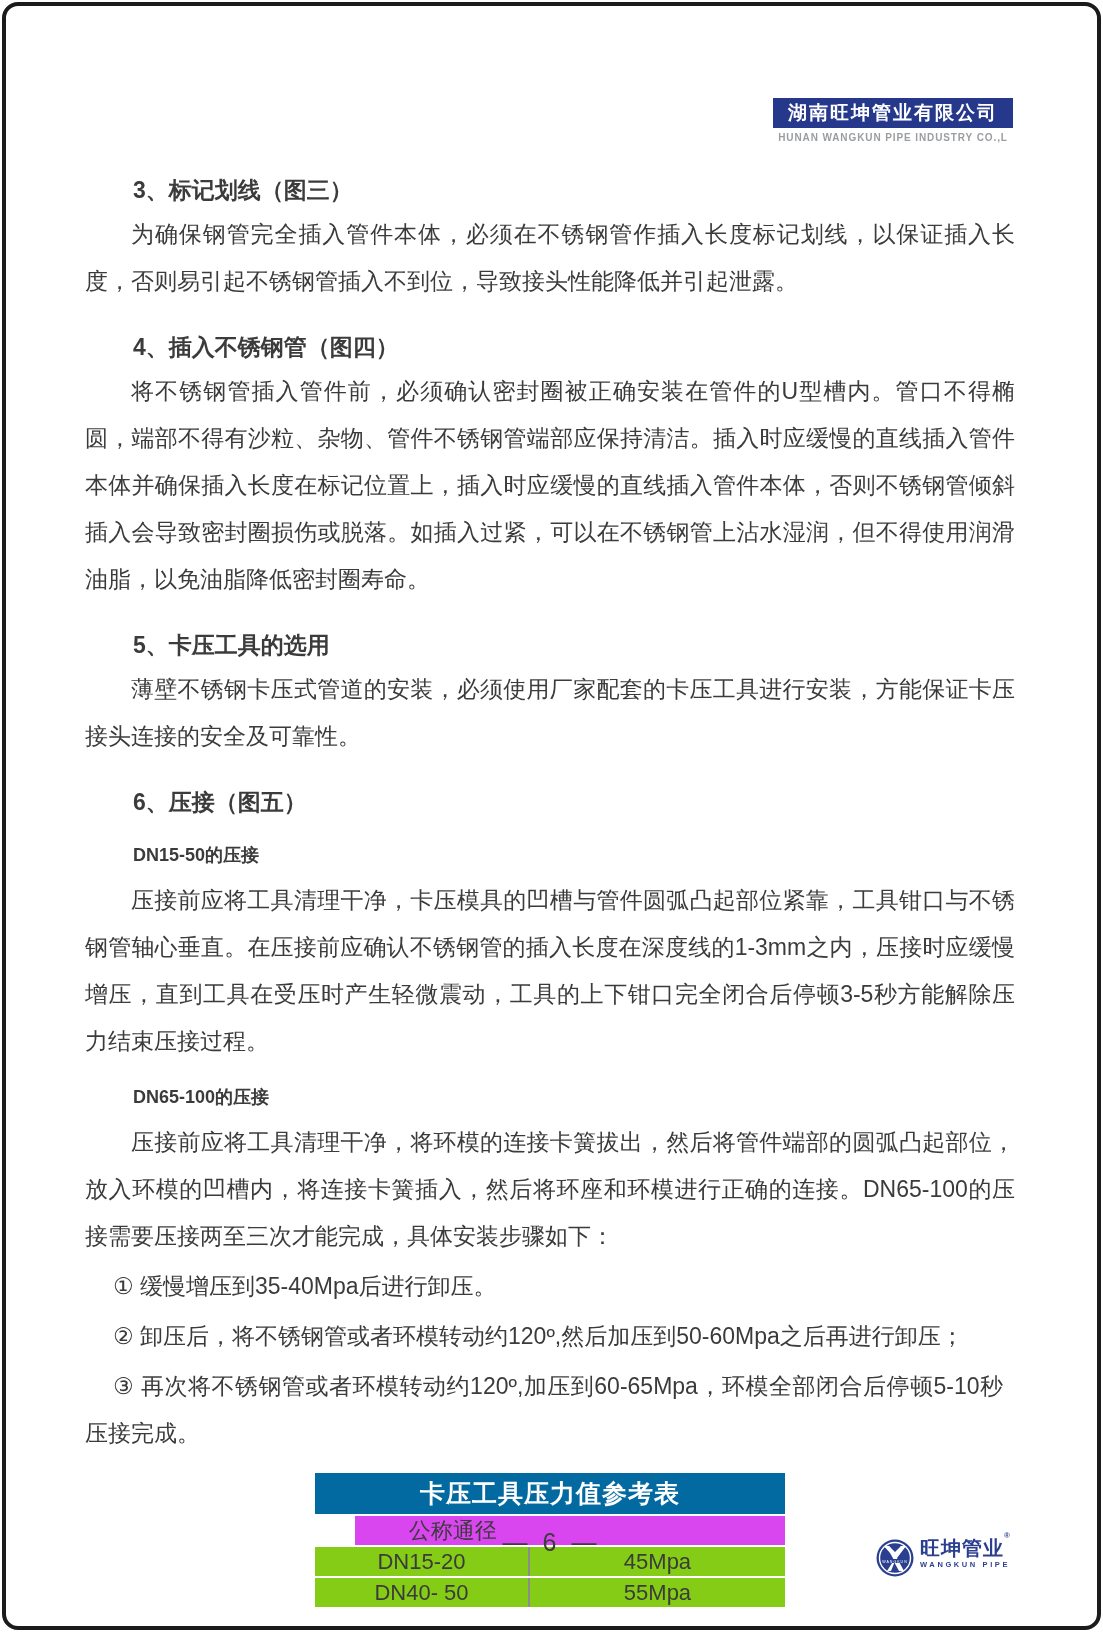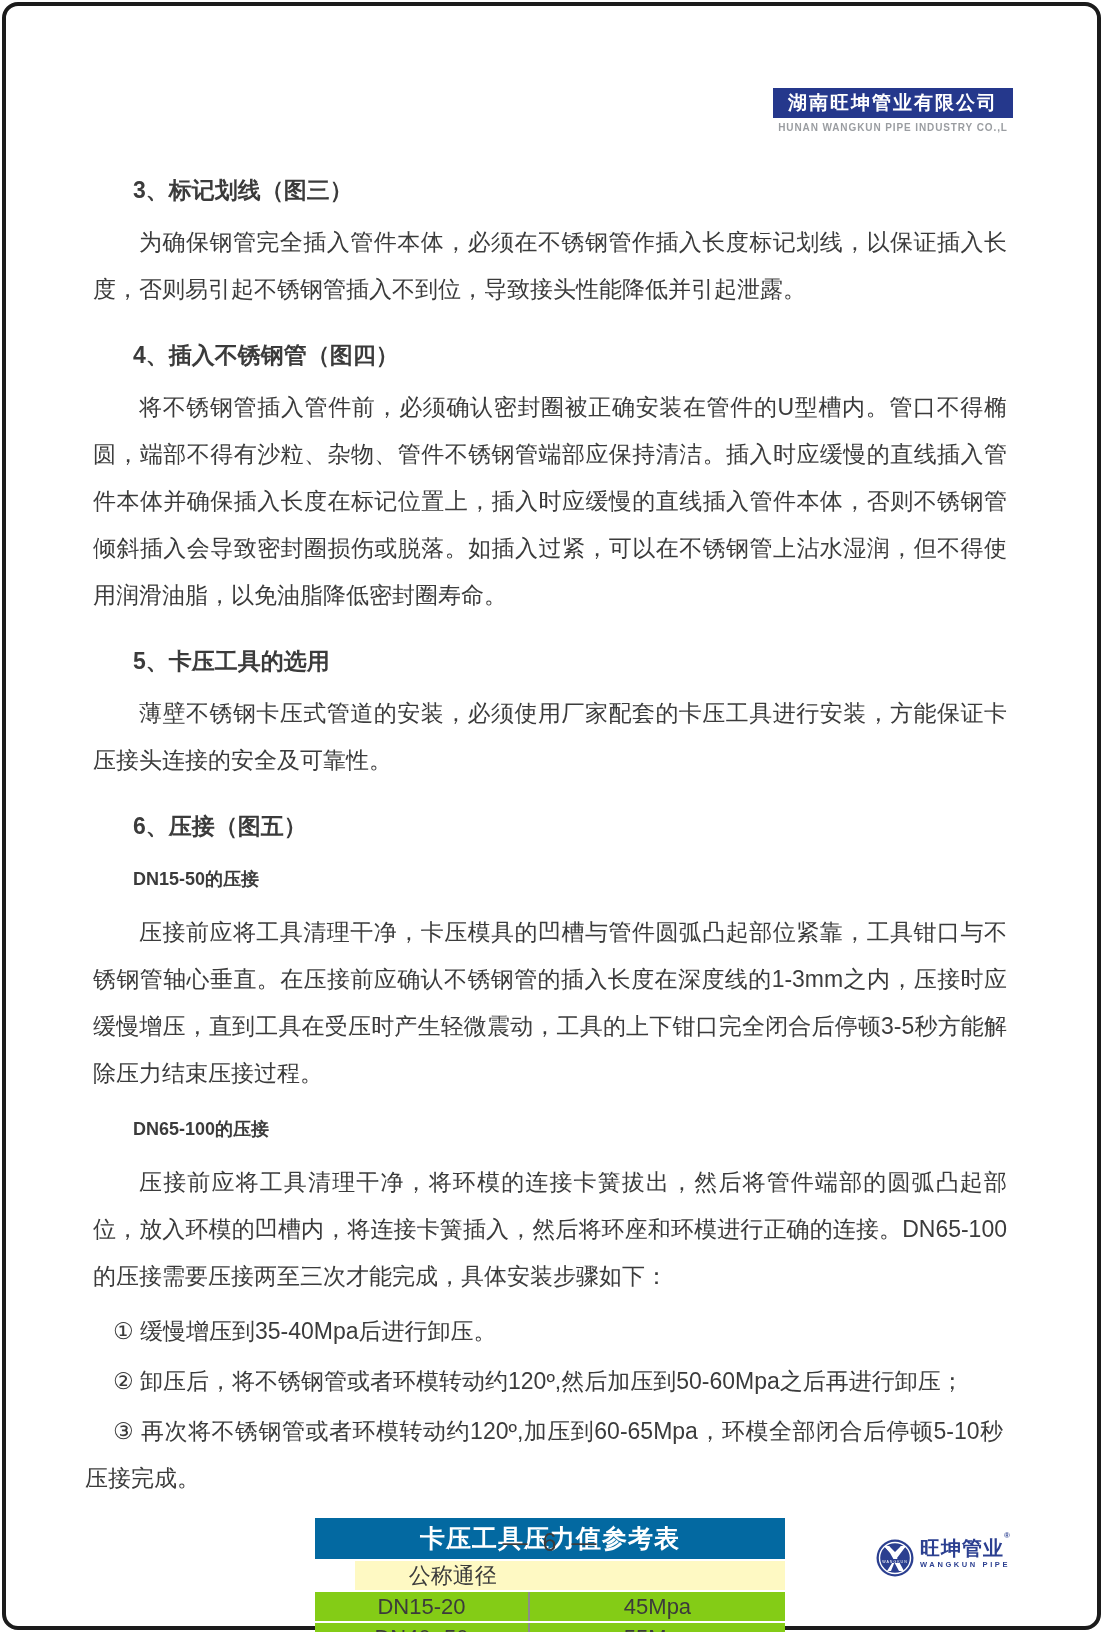--- a/index.html
+++ b/index.html
@@ -5,51 +5,51 @@
   html,body{margin:0;padding:0;}
   body{
     width:1103px;height:1632px;position:relative;background:#ffffff;
     font-family:"Liberation Sans","DejaVu Sans",sans-serif;
     color:#3b3b3b;overflow:hidden;
   }
   .frame{
     position:absolute;inset:2px;border:4px solid #1b1b1b;border-radius:16px;
   }
   
-  .header{position:absolute;top:88px;right:90px;text-align:center;}
+  .header{position:absolute;top:98px;right:90px;text-align:center;}
   .badge{
     display:inline-block;background:#25388c;color:#ffffff;font-weight:bold;
     font-size:19px;letter-spacing:2px;padding:3px 15px;line-height:24px;
   }
   .company-en{
     margin-top:4px;color:#9a9da1;font-size:10px;letter-spacing:0.9px;font-weight:bold;
   }
   
   .main{
     position:absolute;top:148px;left:85px;width:930px;
     font-size:23px;line-height:47px;text-align:justify;
   }
   .sec-heading{
     font-weight:bold;margin:21px 0 0 48px;font-size:23px;line-height:42px;
   }
-  .para{margin:8px;text-indent:2em;}
+  .para{margin:0;text-indent:2em;}
   .sub-heading{font-weight:bold;margin:10px 0 0 48px;font-size:18px;line-height:44px;}
   .step{margin:3px 12px 0 0;text-indent:28px;}
   
   .ref-table{width:470px;margin:16px 0 0 230px;font-size:22px;}
   .tbl-title{
     background:#0369a1;color:#ffffff;font-weight:bold;text-align:center;
     font-size:25px;line-height:41px;height:41px;letter-spacing:1px;text-indent:0;
   }
   .tbl-row{display:flex;border-top:2px solid #ffffff;}
   .tbl-row .cell{
     width:45.5%;text-align:center;line-height:27px;padding:1px 0;text-indent:0;
   }
   .tbl-row .cell-r{width:54.5%;border-left:2px solid #8c8c8c;}
-  .row-gray{background:#fef9c3;margin-left:40px;}
+  .row-gray{background:#d946ef;margin-left:40px;}
   .row-white{background:#84cc16;}
   
   .page-num{
     position:absolute;top:1528px;left:0;width:100%;text-align:center;
     font-size:25px;letter-spacing:4px;color:#3b3b3b;
   }
   .logo{
     position:absolute;top:1538px;right:92px;display:flex;align-items:flex-start;gap:5px;
   }
   .logo-icon{width:40px;height:40px;flex:0 0 auto;}

